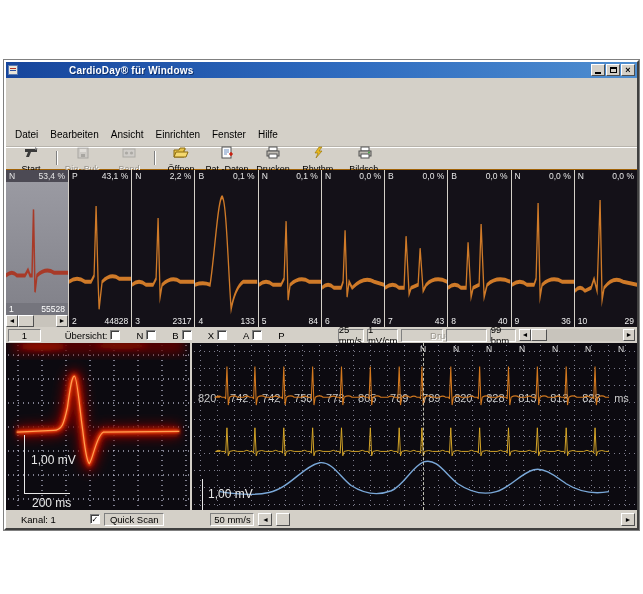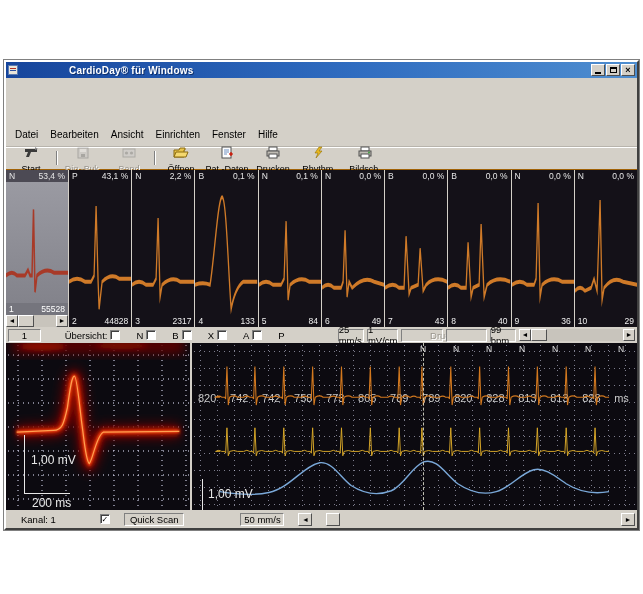--- a/index.html
+++ b/index.html
@@ -84,21 +84,21 @@
   .overlaysvg { position:absolute; inset:0; width:100%; height:100%; }
   .nrow span { position:absolute; top:1px; font-size:8.5px; color:#e0e0e0; }
   .rrrow { position:absolute; left:6px; right:8px; top:9px; display:flex;
     justify-content:space-between; font-size:11px; color:#c9c9c9;margin-top:40px; }
   .cursorline { position:absolute; top:0; bottom:0; left:231px; width:0;
     border-left:1px dashed #e0e0d0; opacity:.85; }
   .scalemark { position:absolute; color:#e8e8e8; font-size:12px; }
   .scalemark .vline { position:absolute; left:0; width:1px; background:#e8e8e8; }
   .scalemark .hline { position:absolute; left:0; height:1px; background:#e8e8e8; }
   
-  .botrow { height:18px; display:flex; align-items:center; gap:14px; padding:2px 2px;
+  .botrow { height:18px; display:flex; align-items:center; gap:4px; padding:2px 2px;
     flex:0 0 auto; font-size:9.5px; }
   .qsbox { padding:0 5px; gap:3px; }
   .spdbox { width:44px; margin-left:42px; }
   .miniarrow { width:14px; height:13px; background:#d4d0c8; border:1px solid;
     border-color:#fff #505050 #505050 #fff; font-size:7px; line-height:11px; text-align:center; }
   .minithumb { width:14px; height:13px; background:#d4d0c8; border:1px solid; border-color:#fff #505050 #505050 #fff; }
   .botrow .rightarrow { margin-left:auto; }
   
   .tabrow { height:17px; display:flex; align-items:flex-start; padding-left:1px; gap:1px; flex:0 0 auto; }
   .tab { height:14px; padding:1px 6px 0; font-size:9.5px; color:#000; background:#d4d0c8;

